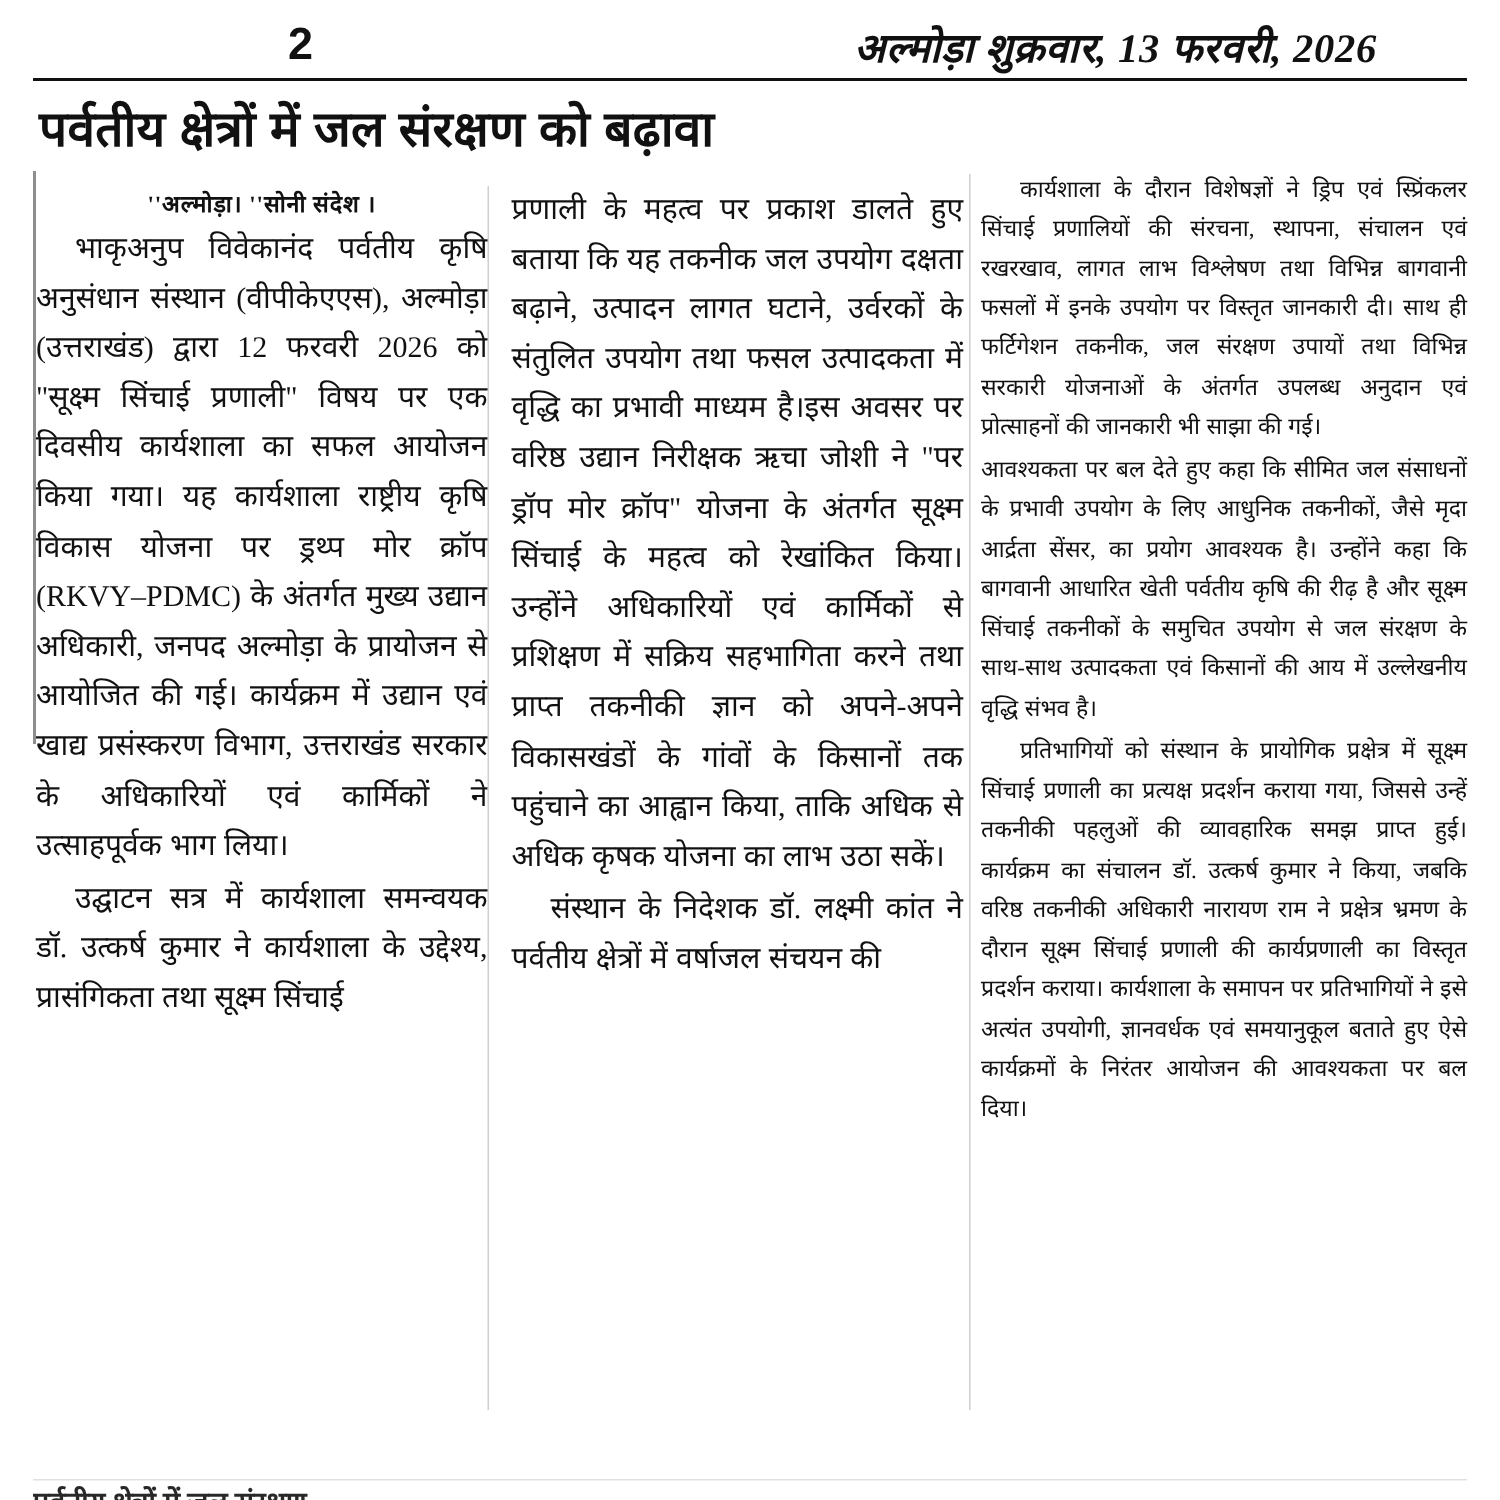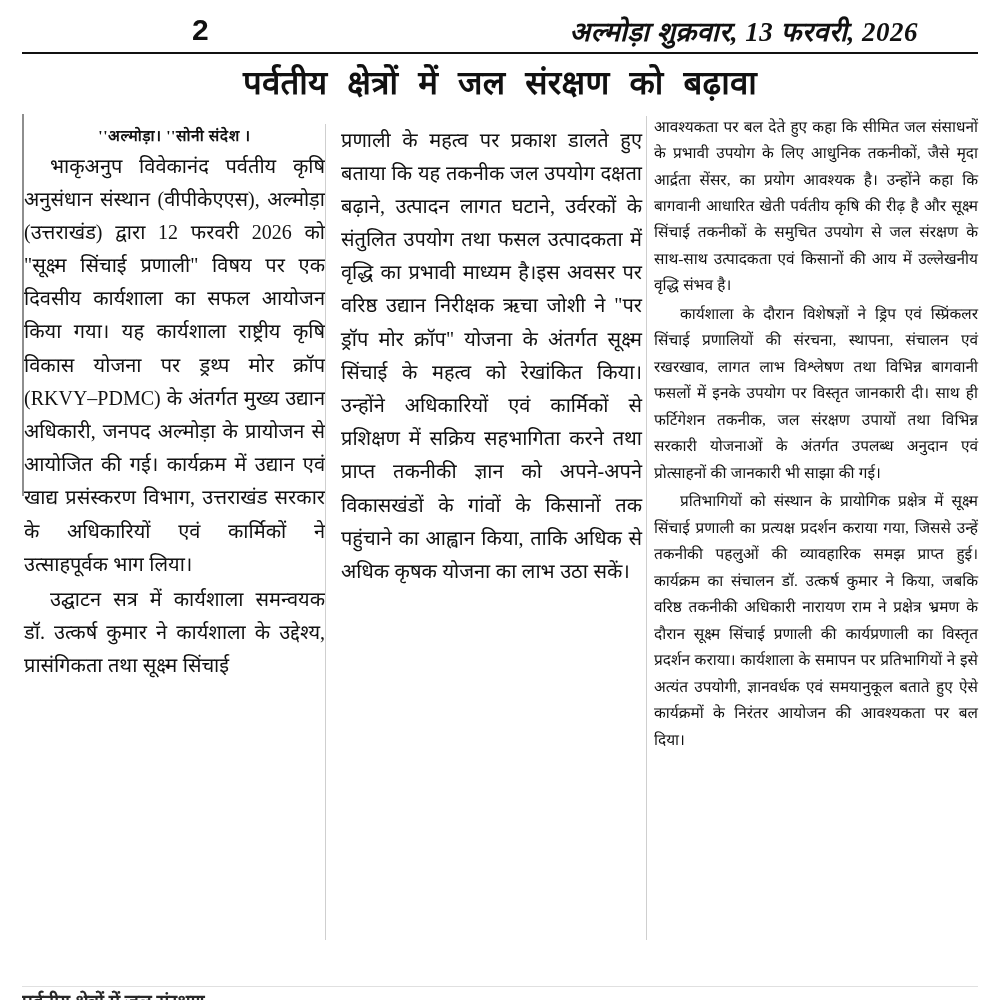--- a/index.html
+++ b/index.html
@@ -47,22 +47,21 @@
     font-style: italic;
     font-size: 27px;
     letter-spacing: 0.5px;
     margin-right: 60px;
     white-space: nowrap;
   }
 
   
   .headline {
     margin: 10px 26px 6px 26px;
-    text-align: center;
-    font-family: Liberation Mono, monospace;
+    font-family: Liberation Sans, sans-serif;
     font-weight: bold;
     font-size: 33px;
     line-height: 1.32;
     letter-spacing: 0.2px;
   }
   .headline .line {
     display: block;
     white-space: nowrap;
   }
 
@@ -320,28 +319,29 @@
       </div>
 
       <div class="cols">
         <div class="col">
           <div class="dateline">''अल्मोड़ा। ''सोनी संदेश ।</div>
           <p class="para">भाकृअनुप विवेकानंद पर्वतीय कृषि अनुसंधान संस्थान (वीपीकेएएस), अल्मोड़ा (उत्तराखंड) द्वारा 12 फरवरी 2026 को "सूक्ष्म सिंचाई प्रणाली" विषय पर एक दिवसीय कार्यशाला का सफल आयोजन किया गया। यह कार्यशाला राष्ट्रीय कृषि विकास योजना पर ड्रथ्प मोर क्रॉप (RKVY–PDMC) के अंतर्गत मुख्य उद्यान अधिकारी, जनपद अल्मोड़ा के प्रायोजन से आयोजित की गई। कार्यक्रम में उद्यान एवं खाद्य प्रसंस्करण विभाग, उत्तराखंड सरकार के अधिकारियों एवं कार्मिकों ने उत्साहपूर्वक भाग लिया।</p>
           <p class="para">उद्घाटन सत्र में कार्यशाला समन्वयक डॉ. उत्कर्ष कुमार ने कार्यशाला के उद्देश्य, प्रासंगिकता तथा सूक्ष्म सिंचाई</p>
         </div>
         <div class="col">
           <p class="para noindent">प्रणाली के महत्व पर प्रकाश डालते हुए बताया कि यह तकनीक जल उपयोग दक्षता बढ़ाने, उत्पादन लागत घटाने, उर्वरकों के संतुलित उपयोग तथा फसल उत्पादकता में वृद्धि का प्रभावी माध्यम है।इस अवसर पर वरिष्ठ उद्यान निरीक्षक ऋचा जोशी ने "पर ड्रॉप मोर क्रॉप" योजना के अंतर्गत सूक्ष्म सिंचाई के महत्व को रेखांकित किया। उन्होंने अधिकारियों एवं कार्मिकों से प्रशिक्षण में सक्रिय सहभागिता करने तथा प्राप्त तकनीकी ज्ञान को अपने-अपने विकासखंडों के गांवों के किसानों तक पहुंचाने का आह्वान किया, ताकि अधिक से अधिक कृषक योजना का लाभ उठा सकें।</p>
+          <p class="para">संस्थान के निदेशक डॉ. लक्ष्मी कांत ने पर्वतीय क्षेत्रों में वर्षाजल संचयन की</p>
         </div>
       </div>
 
     </div>
 
     <div class="col-right">
+      <p class="para">कार्यशाला के दौरान विशेषज्ञों ने ड्रिप एवं स्प्रिंकलर सिंचाई प्रणालियों की संरचना, स्थापना, संचालन एवं रखरखाव, लागत लाभ विश्लेषण तथा विभिन्न बागवानी फसलों में इनके उपयोग पर विस्तृत जानकारी दी। साथ ही फर्टिगेशन तकनीक, जल संरक्षण उपायों तथा विभिन्न सरकारी योजनाओं के अंतर्गत उपलब्ध अनुदान एवं प्रोत्साहनों की जानकारी भी साझा की गई।</p>
       <p class="para noindent">आवश्यकता पर बल देते हुए कहा कि सीमित जल संसाधनों के प्रभावी उपयोग के लिए आधुनिक तकनीकों, जैसे मृदा आर्द्रता सेंसर, का प्रयोग आवश्यक है। उन्होंने कहा कि बागवानी आधारित खेती पर्वतीय कृषि की रीढ़ है और सूक्ष्म सिंचाई तकनीकों के समुचित उपयोग से जल संरक्षण के साथ-साथ उत्पादकता एवं किसानों की आय में उल्लेखनीय वृद्धि संभव है।</p>
-      <p class="para">कार्यशाला के दौरान विशेषज्ञों ने ड्रिप एवं स्प्रिंकलर सिंचाई प्रणालियों की संरचना, स्थापना, संचालन एवं रखरखाव, लागत लाभ विश्लेषण तथा विभिन्न बागवानी फसलों में इनके उपयोग पर विस्तृत जानकारी दी। साथ ही फर्टिगेशन तकनीक, जल संरक्षण उपायों तथा विभिन्न सरकारी योजनाओं के अंतर्गत उपलब्ध अनुदान एवं प्रोत्साहनों की जानकारी भी साझा की गई।</p>
       <p class="para">प्रतिभागियों को संस्थान के प्रायोगिक प्रक्षेत्र में सूक्ष्म सिंचाई प्रणाली का प्रत्यक्ष प्रदर्शन कराया गया, जिससे उन्हें तकनीकी पहलुओं की व्यावहारिक समझ प्राप्त हुई। कार्यक्रम का संचालन डॉ. उत्कर्ष कुमार ने किया, जबकि वरिष्ठ तकनीकी अधिकारी नारायण राम ने प्रक्षेत्र भ्रमण के दौरान सूक्ष्म सिंचाई प्रणाली की कार्यप्रणाली का विस्तृत प्रदर्शन कराया। कार्यशाला के समापन पर प्रतिभागियों ने इसे अत्यंत उपयोगी, ज्ञानवर्धक एवं समयानुकूल बताते हुए ऐसे कार्यक्रमों के निरंतर आयोजन की आवश्यकता पर बल दिया।</p>
     </div>
 
   </div>
 
   <div class="footer-strip">पर्वतीय क्षेत्रों में जल संरक्षण</div>
 
 </div>
 
 </body></html>

